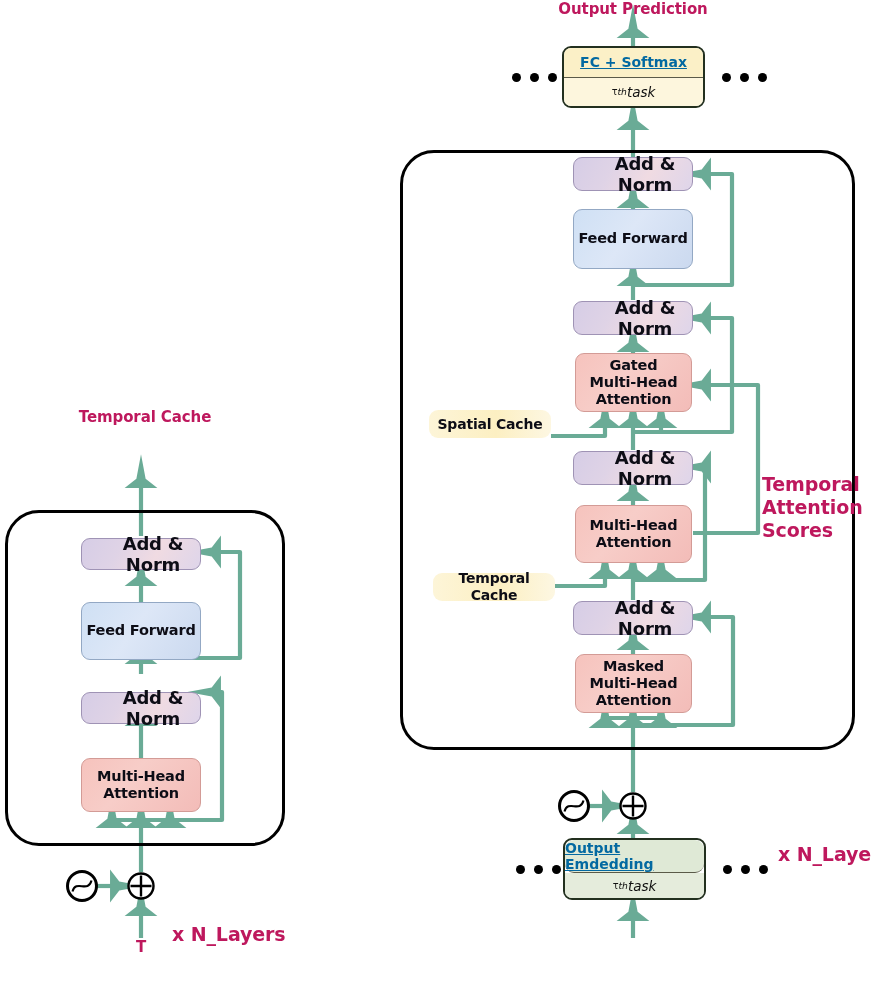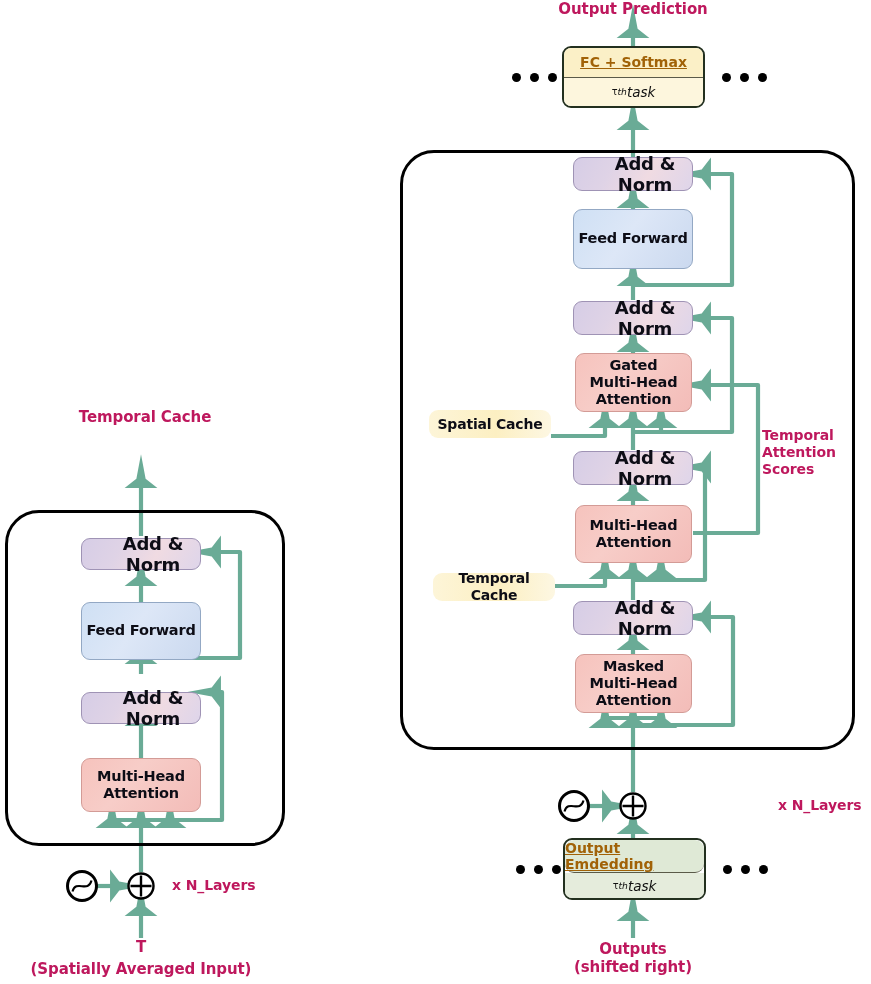--- a/index.html
+++ b/index.html
@@ -79,21 +79,21 @@
     flex-direction: column;
     overflow: hidden;
   }
   .stackbox .top {
     flex: 1 1 50%;
     display: flex;
     align-items: center;
     justify-content: center;
     font-weight: bold;
     font-size: 14px;
-    color: #a16207;
+    color: #0369a1;
     text-decoration: underline;
     border-bottom: 1.6px solid #5a5a48;
   }
   .stackbox .bot {
     flex: 1 1 50%;
     display: flex;
     align-items: center;
     justify-content: center;
     font-style: italic;
     font-size: 13.5px;
@@ -117,21 +117,21 @@
   
   .label {
     position: absolute;
     font-weight: bold;
     color: #be185d;
     text-align: center;
     line-height: 1.2;
     letter-spacing: -0.1px;
   }
   .label.lg { font-size: 15px; }
-  .label.md { font-size: 14px; }
+  .label.md { font-size: 19px; margin-top: 46px; }
   
   .dots {
     position: absolute;
     display: flex;
     gap: 9px;
     align-items: center;
   }
   .dots i {
     display: block;
     width: 9px;
@@ -259,21 +259,20 @@
 
   <div class="node attn" style="left:81px; top:758px; width:120px; height:54px; flex-direction:column;">
     <span>Multi-Head</span>
     <span>Attention</span>
   </div>
 
   <div class="label md" style="left:172px; top:877px; width:130px; text-align:left;">x  N_Layers</div>
 
   <div class="label lg" style="left:111px; top:938px; width:60px;">T</div>
 
-  <div class="label lg" style="left:11px; top:960px; width:260px;">(Spatially Averaged Input)</div>
 
   <div class="layer-box" style="left:400px; top:150px; width:455px; height:600px;"></div>
 
   <div class="label lg" style="left:533px; top:0px; width:200px;">Output Prediction</div>
 
   <div class="stackbox amber" style="left:562px; top:46px; width:143px; height:62px;">
     <div class="top">FC + Softmax</div>
     <div class="bot">
       <span class="sub">τ</span>
         <span class="sup">th</span>
@@ -344,18 +343,14 @@
     <i></i>
       <i></i>
       <i></i>
   </div>
   <div class="dots" style="left:723px; top:865px;">
     <i></i>
       <i></i>
       <i></i>
   </div>
 
-  <div class="label lg" style="left:543px; top:940px; width:180px;">
-    <div>Outputs</div>
-    <div>(shifted right)</div>
-  </div>
 
 </div>
 
 </body></html>

